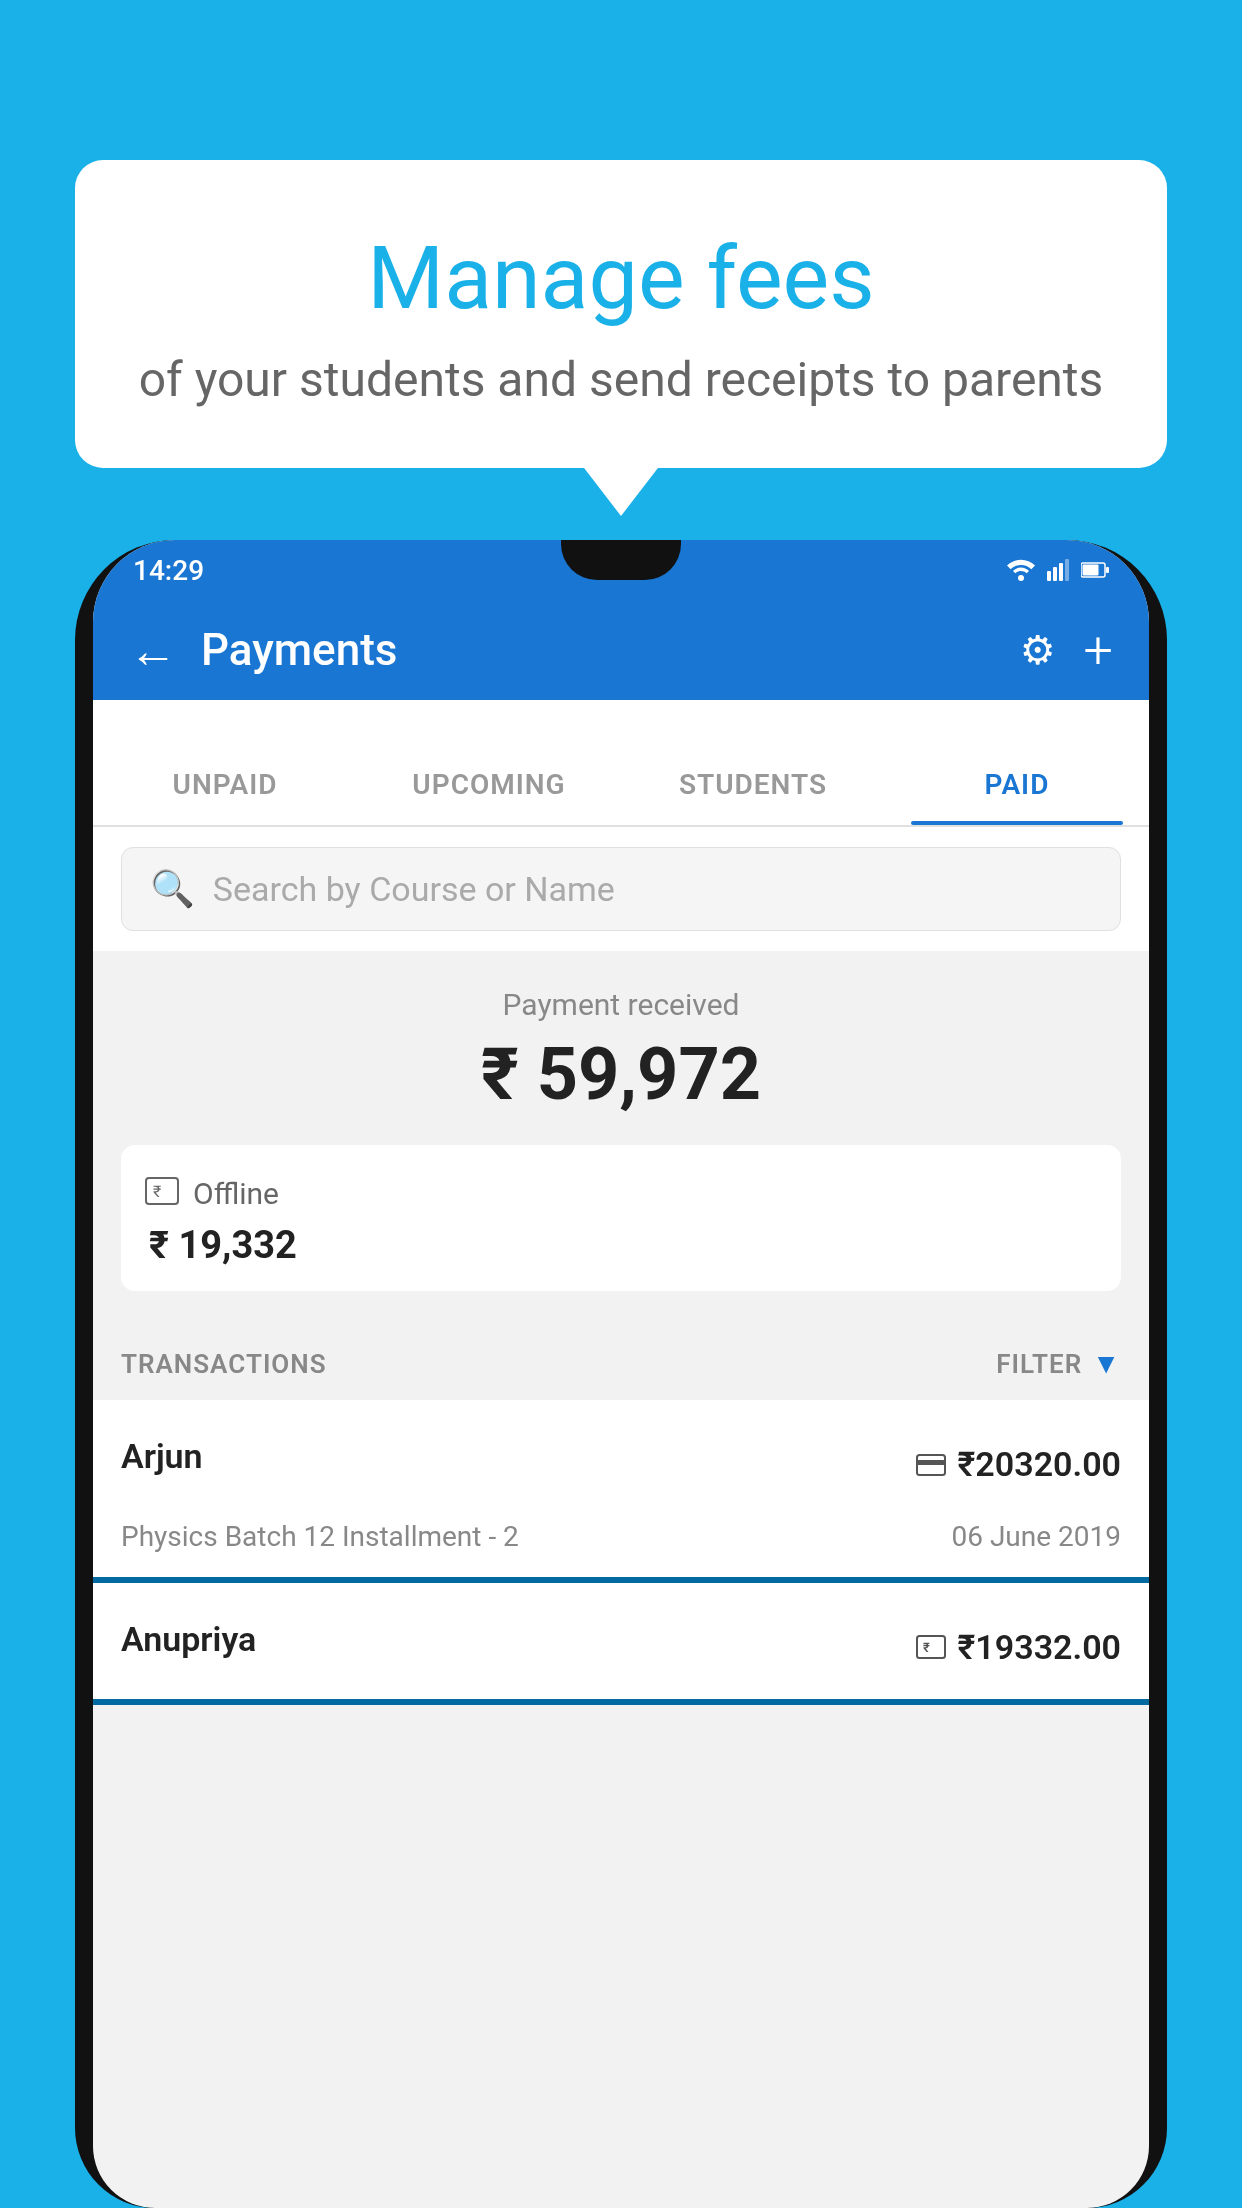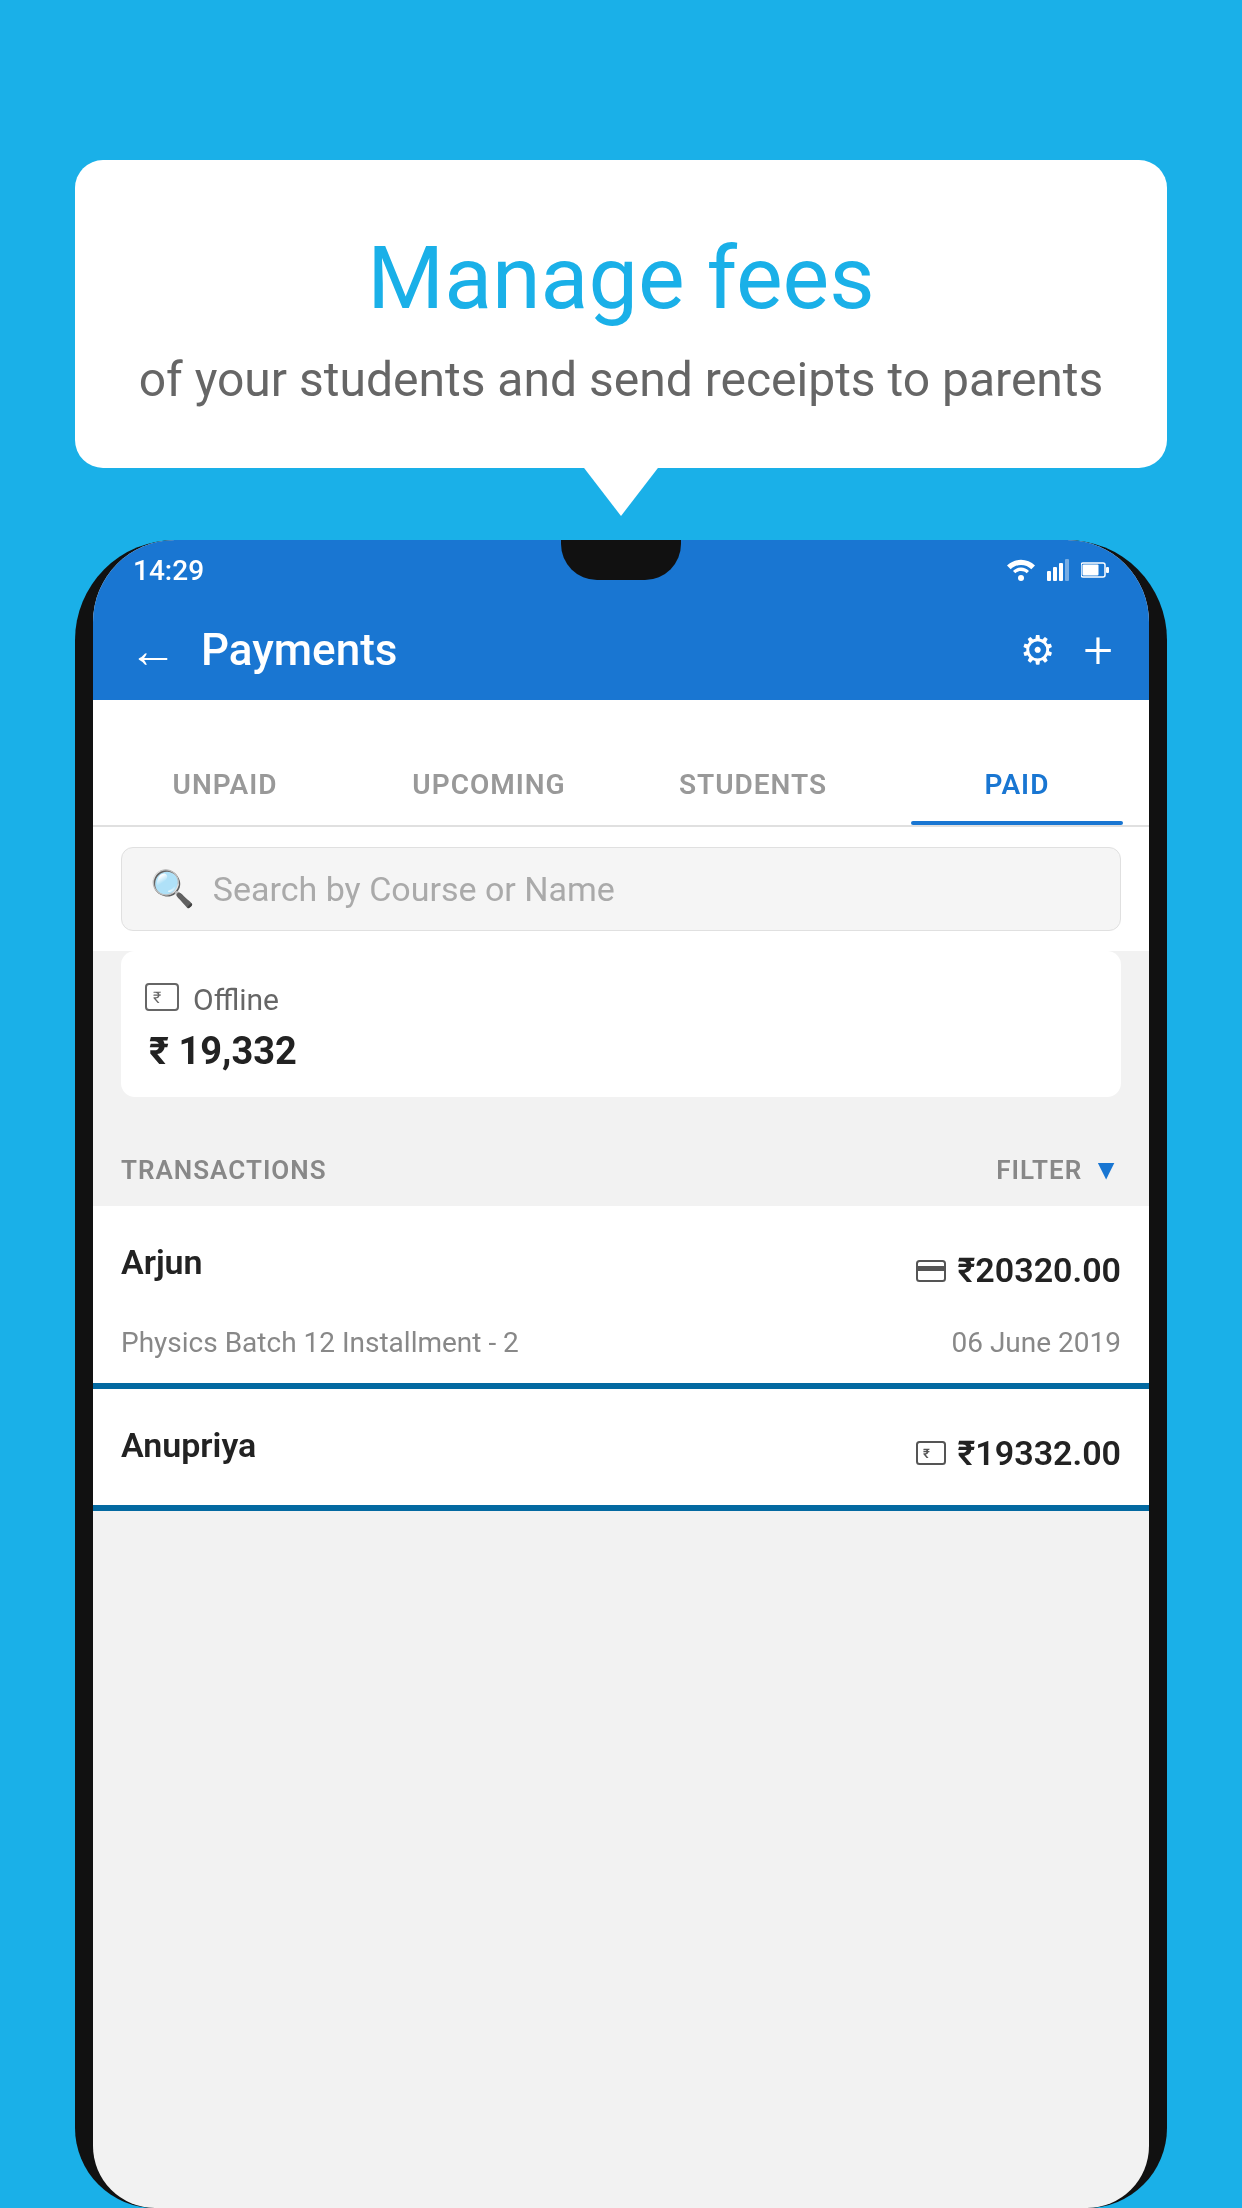--- a/index.html
+++ b/index.html
@@ -374,20 +374,24 @@
       <div class="tab active">PAID</div>
     </div>
 
     <div class="search-container">
       <div class="search-bar">
         <span class="search-icon">🔍</span>
         <span class="search-placeholder">Search by Course or Name</span>
       </div>
     </div>
 
+    <div class="payment-summary">
+      <div class="payment-label">Payment received</div>
+      <div class="payment-amount">₹ 59,972</div>
+    </div>
 
     <div class="payment-cards">
       <div class="payment-card">
         <div class="card-header">
           <span class="card-icon">
             
             <svg width="34" height="28" viewBox="0 0 34 28" fill="#666">
               <rect x="1" y="1" width="32" height="26" rx="3" stroke="#666" stroke-width="2" fill="none"></rect>
               <text x="8" y="20" font-size="16" fill="#666">₹</text>
             </svg>

